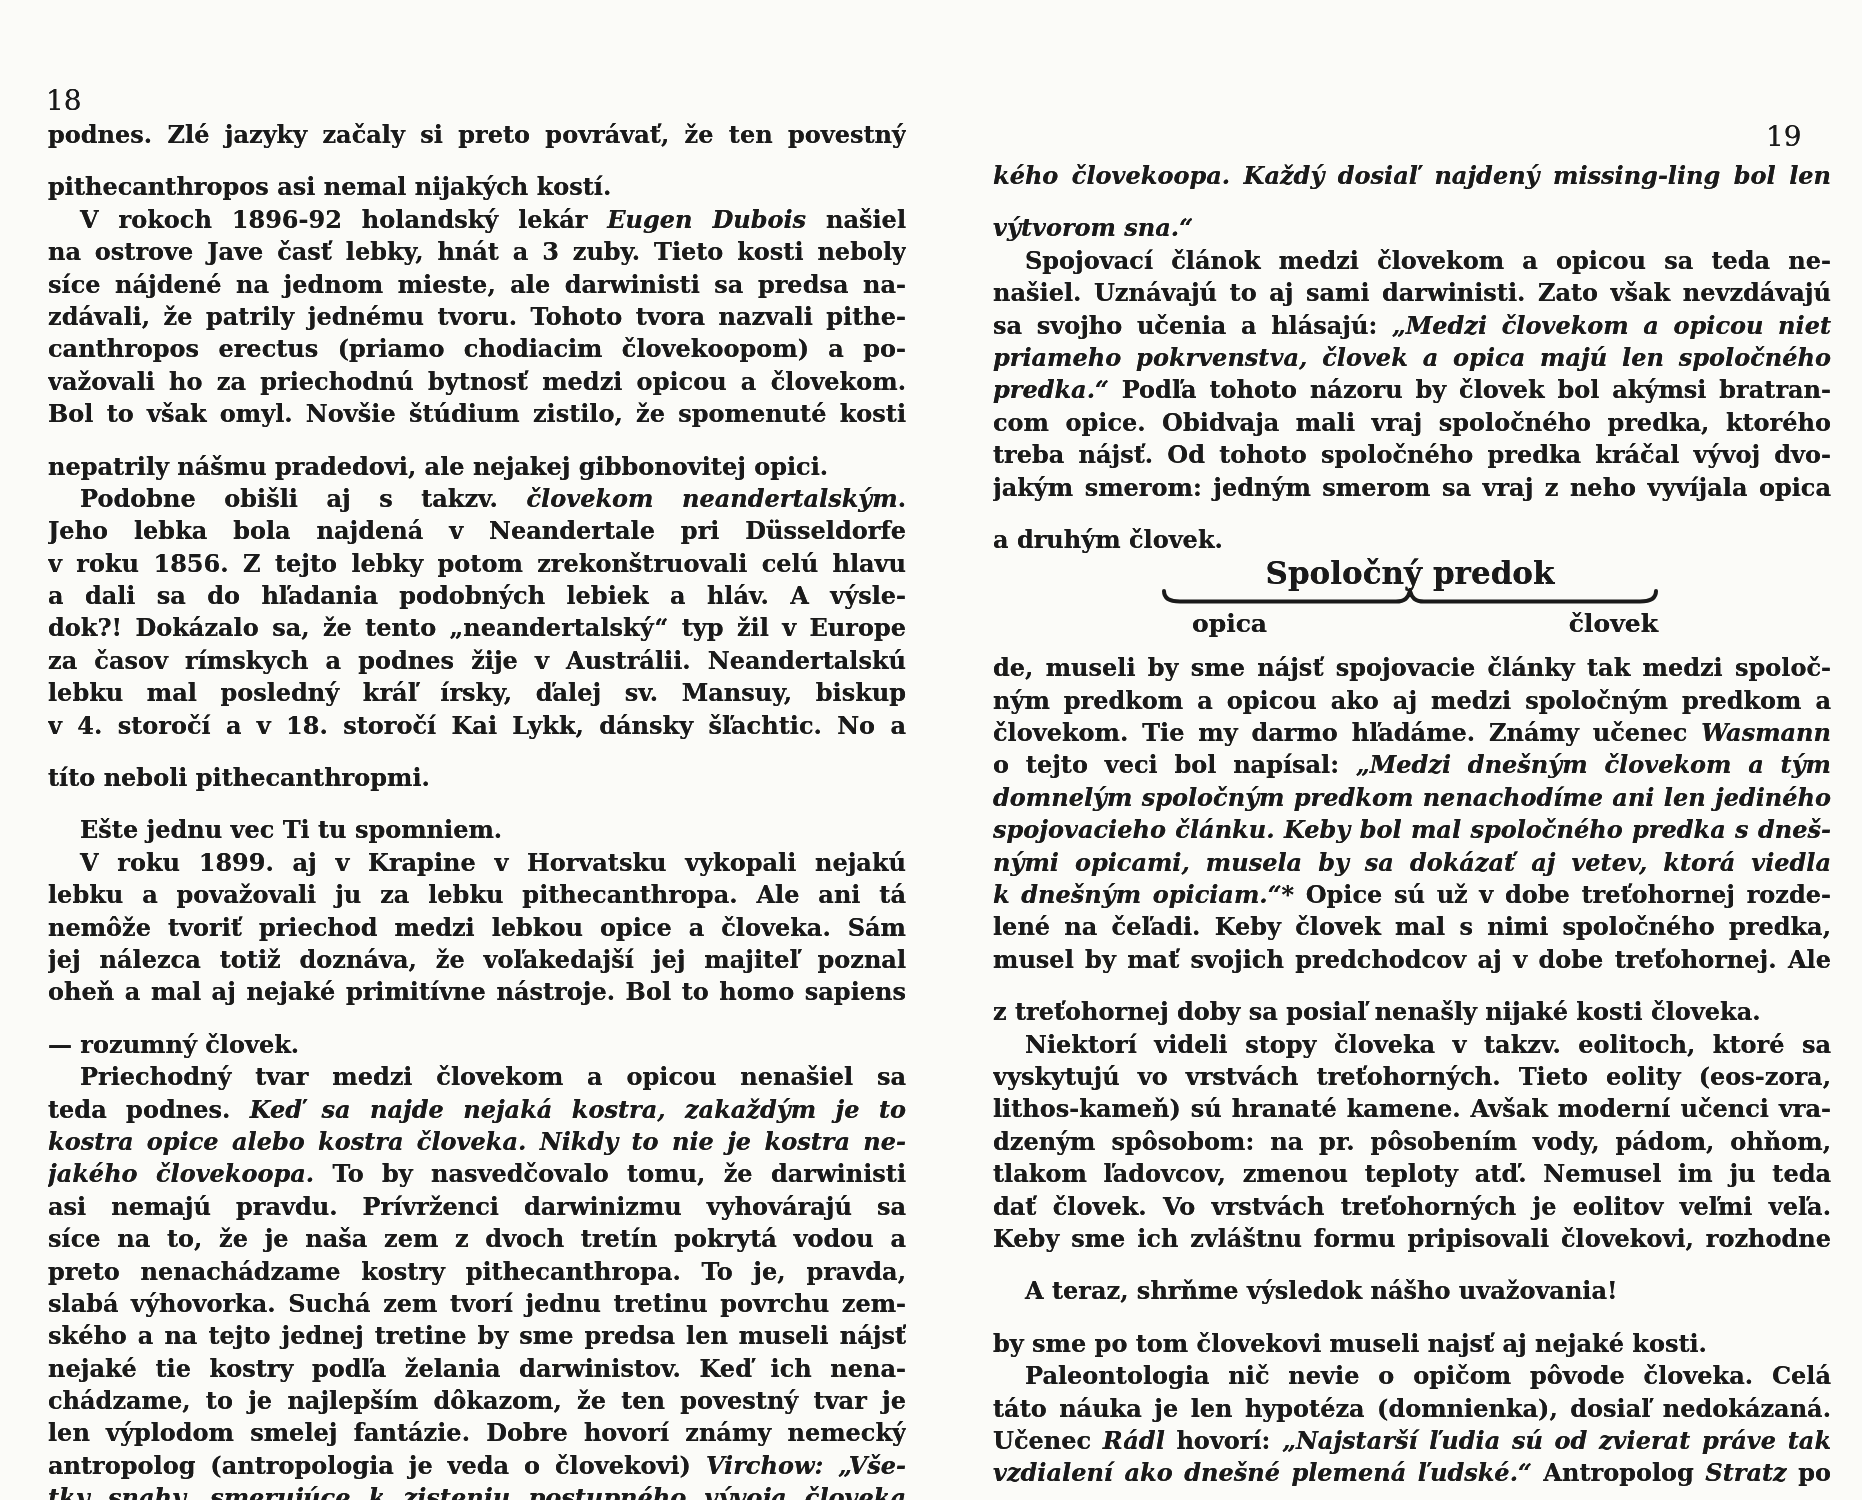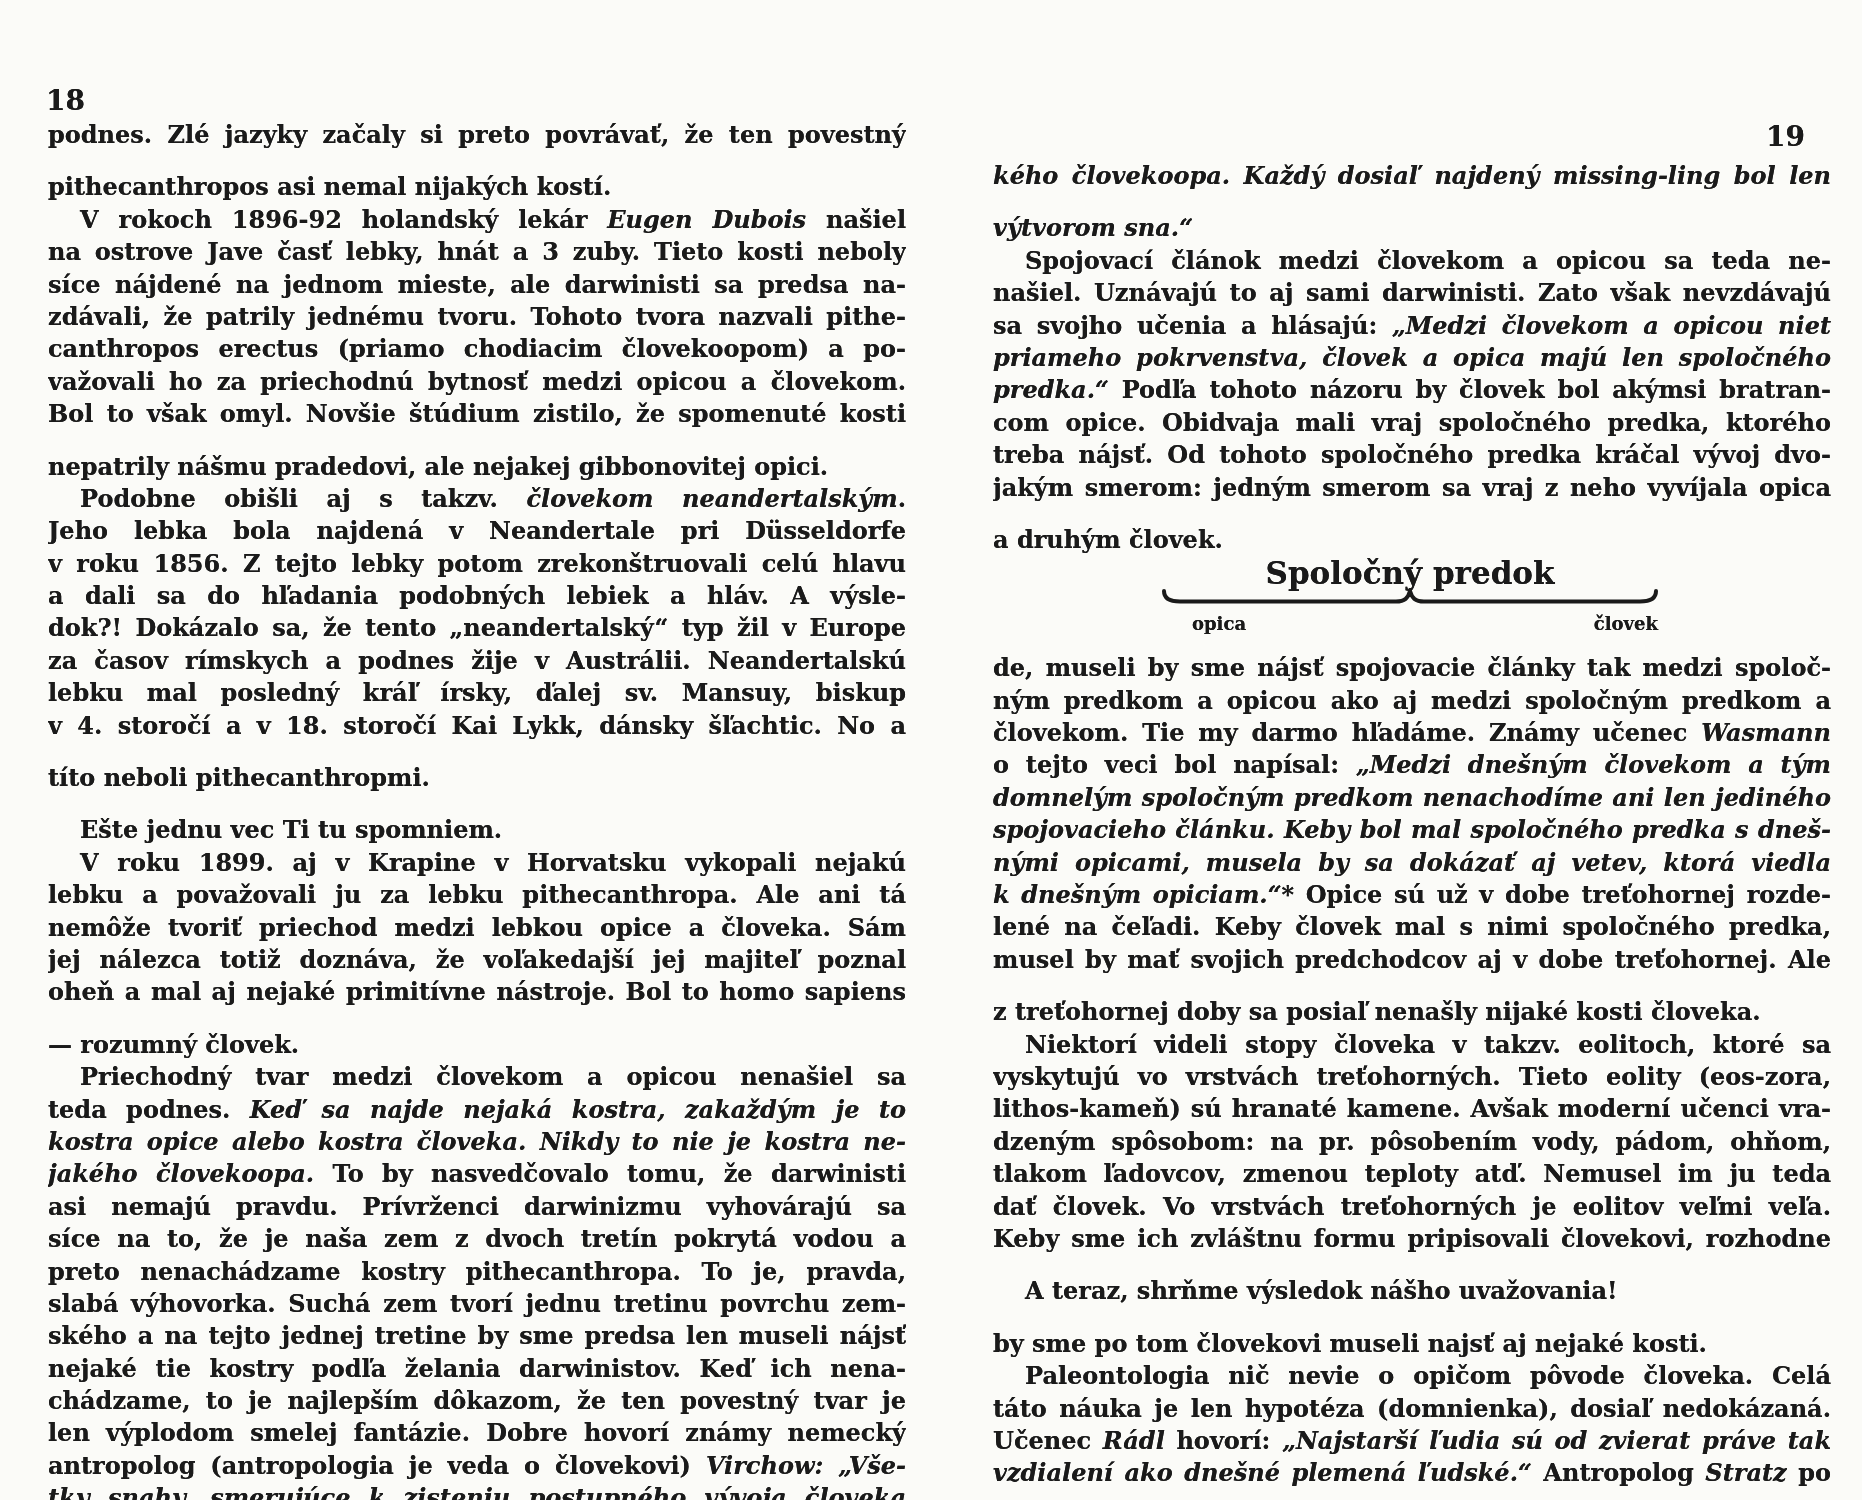--- a/index.html
+++ b/index.html
@@ -5,21 +5,21 @@
   html,body{margin:0;padding:0;}
   body{
     width:1862px;height:1500px;position:relative;
     background:#fbfbf8;
     font-family:"DejaVu Serif","Liberation Serif",serif;
     color:#1a1a1a;
     overflow:hidden;
   }
   .page-num{
     position:absolute;
-    font-size:28px;font-weight:bold;
+    font-size:28px;font-weight:normal;
     text-shadow:0 0 .6px rgba(0,0,0,.85);
   }
   #pn-left{left:46px;top:84px;}
   #pn-right{left:1766px;top:120px;}
   .text-col{position:absolute;}
   #left-text{left:48px;top:119px;width:858px;}
   #right-top,#right-bottom,#diagram-wrap{position:relative;}
   #right-col{left:993px;top:160px;width:838px;}
   .ln{
     font-size:24px;line-height:32.4px;height:32.4px;
@@ -38,21 +38,21 @@
   }
   .diagram-title{
     font-size:31px;font-weight:bold;line-height:30px;
     text-align:center;
     text-shadow:0 0 .6px rgba(0,0,0,.85);
   }
   .brace{display:block;margin:0 auto;}
   .diagram-labels{
     display:flex;justify-content:space-between;
     padding:0 2px 0 32px;
-    font-size:18px;font-weight:bold;line-height:32px;
+    font-size:25px;font-weight:bold;line-height:32px;
     text-shadow:0 0 .6px rgba(0,0,0,.85);
   }
 </style>
 </head>
 <body>
 
 <div>
 
   <div class="page-num" id="pn-left">18</div>
 

